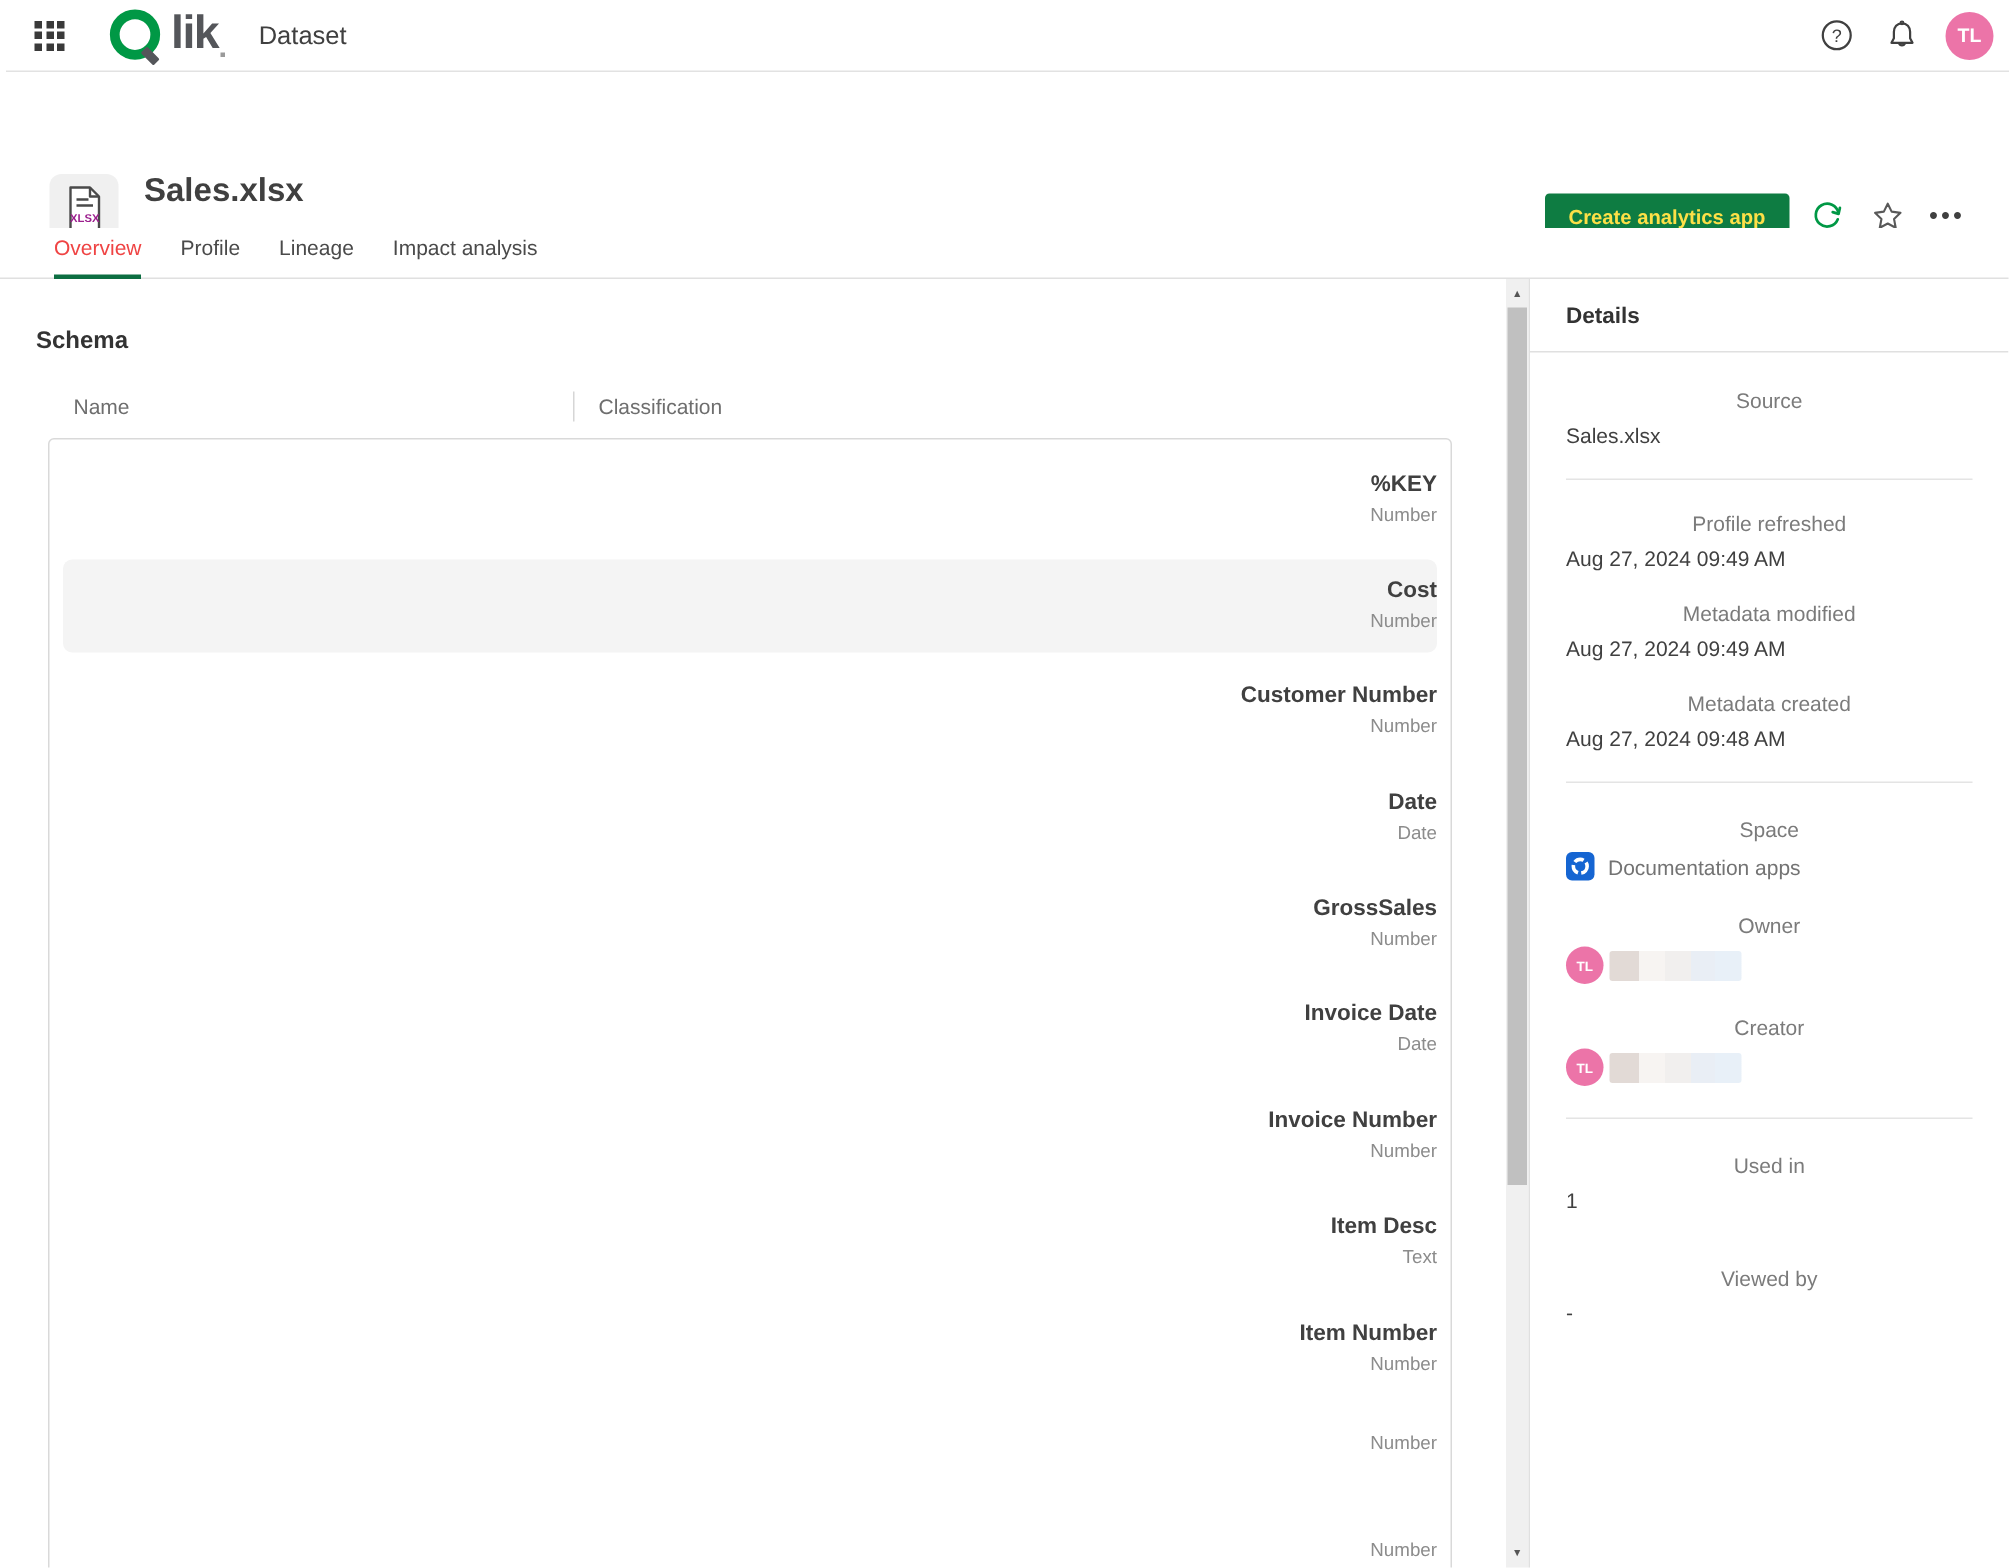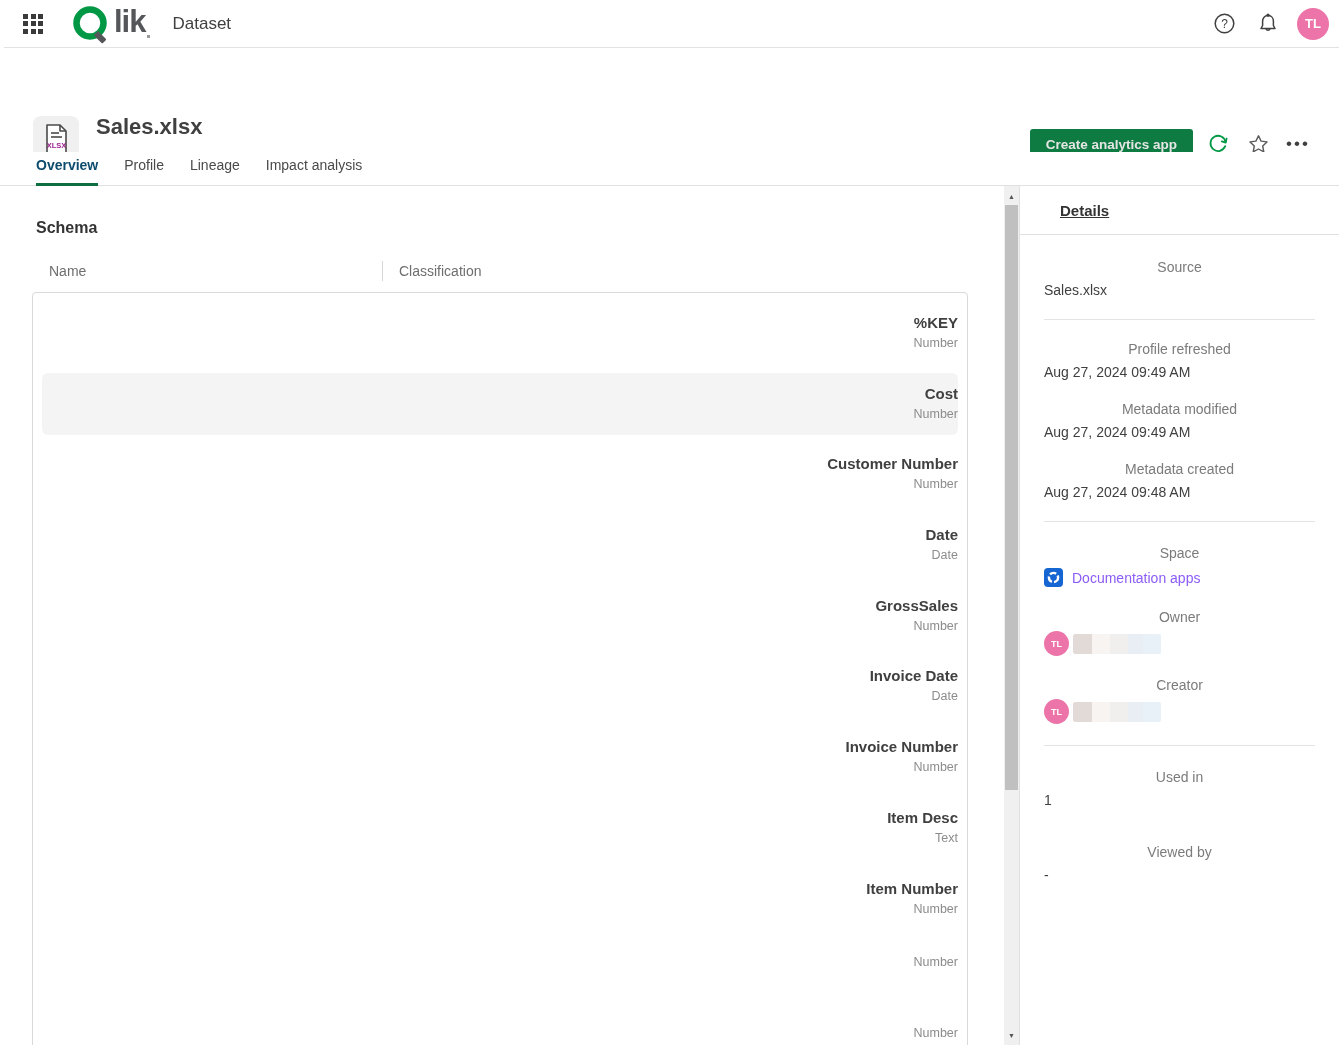--- a/index.html
+++ b/index.html
@@ -22,34 +22,34 @@
     display:flex; align-items:center; justify-content:center; font-size:13px; font-weight:700; cursor:pointer; }
 
   
   .ds-header { position:absolute; left:0; top:48px; width:1339px; height:104px; background:#fff; }
   .file-tile { position:absolute; left:33px; top:68px; width:46px; height:46px; border-radius:8px;
     background:#f0f0f0; display:flex; align-items:center; justify-content:center; }
   .ds-title { position:absolute; left:96px; top:66px; font-size:22px; font-weight:700; color:#404040; }
   .ds-meta { position:absolute; left:96px; top:105px; display:flex; align-items:center; font-size:13.5px; color:#595959; }
   .ds-meta .sep { width:1px; height:17px; background:#cfcfcf; margin:0 13px; }
   .ds-actions { position:absolute; right:26px; top:81px; display:flex; align-items:center; gap:10px; }
-  .create-btn { background:#0e7c42; color:#e5e5e5; font-size:13.5px; font-weight:700;
+  .create-btn { background:#0e7c42; color:#fde047; font-size:13.5px; font-weight:700;
     border:none; border-radius:3px; height:30px; padding:0 16px; cursor:pointer; font-family:inherit; }
   .more-dots { font-size:17px; letter-spacing:2px; color:#404040; line-height:10px; }
 
   
   .tab-bar { position:absolute; left:0; top:152px; width:1339px; height:34px;
     border-bottom:1px solid #e0e0e0; display:flex; align-items:flex-end; padding-left:36px; gap:26px; background:#fff; }
   .tab { position:relative; font-size:14px; color:#4a4a4a; padding-bottom:12px; cursor:pointer; white-space:nowrap; }
-  .tab.active { color:#0c4a6e; font-weight:700; }
+  .tab.active { color:#ef4444; font-weight:400; }
   .tab.active::after { content:""; position:absolute; left:0; right:0; bottom:-1px; height:3px; background:#0d6e42; }
 
   
   .main { position:absolute; left:0; top:186px; width:1004px; height:859px; overflow:hidden; background:#fff; }
-  .schema-heading { position:absolute; left:36px; top:33px; font-size:16px; font-weight:700; color:#333; }
+  .schema-heading { position:absolute; left:24px; top:33px; font-size:16px; font-weight:700; color:#333; }
   .col-headers { position:absolute; left:32px; top:72px; width:936px; height:26px;
     display:flex; align-items:center; font-size:14px; color:#6e6e6e; }
   .col-name { padding-left:17px; width:350px; }
   .col-sep { width:1px; height:20px; background:#d6d6d6; }
   .col-class { padding-left:16px; }
   .schema-table { position:absolute; left:32px; top:106px; width:936px; height:900px;
     border:1px solid #d9d9d9; border-radius:4px; background:#fff; padding-top:5px; }
   .srow { height:70.7px; padding:4px 9px; cursor:pointer; }
   .srow-inner { height:100%; border-radius:6px; padding:12px 0 0 8px;text-align:right; }
   .srow.hl .srow-inner { background:#f4f4f4; }
@@ -59,28 +59,28 @@
   
   .scrollbar { position:absolute; left:1004px; top:186px; width:15px; height:859px; background:#f0f0f0; }
   .sb-arrow { position:absolute; left:0; width:15px; height:16px; display:flex; align-items:center; justify-content:center;
     font-size:7px; color:#555; cursor:pointer; }
   .sb-up { top:2px; } .sb-down { bottom:2px; }
   .sb-thumb { position:absolute; left:1px; top:19px; width:13px; height:585px; background:#c0c0c0; cursor:pointer; }
 
   
   .details { position:absolute; left:1019px; top:186px; width:320px; height:859px;
     border-left:1px solid #e0e0e0; background:#fff; overflow:hidden; }
-  .details-header { height:49px; display:flex; align-items:center; padding-left:40px;
-    font-size:15px; font-weight:700; color:#333; border-bottom:1px solid #e0e0e0;text-decoration:underline; }
+  .details-header { height:49px; display:flex; align-items:center; padding-left:24px;
+    font-size:15px; font-weight:700; color:#333; border-bottom:1px solid #e0e0e0; }
   .d-label { font-size:14px; color:#7b7b7b; margin:0 24px;text-align:center; }
   .d-value { font-size:14px; color:#404040; margin:7px 24px 0 24px; }
   .d-div { border-top:1px solid #e4e4e4; margin:21px 24px 0 24px; }
   .space-row { display:flex; align-items:center; gap:9px; margin:7px 24px 0 24px; cursor:pointer; }
   .space-icon { width:19px; height:19px; border-radius:4px; background:#1565d2; display:flex; align-items:center; justify-content:center; }
-  .space-name { font-size:14px; color:#8b5cf6; }
+  .space-name { font-size:14px; color:#737373; }
   .person-row { display:flex; align-items:center; gap:4px; margin:6px 24px 0 24px; }
   .mini-avatar { width:25px; height:25px; border-radius:50%; background:#ec74a8; color:#fff;
     font-size:9px; font-weight:700; display:flex; align-items:center; justify-content:center; flex:none; }
   .redacted { width:88px; height:20px; border-radius:2px;
     background:linear-gradient(90deg,#e2dad6 0 22%,#f7f4f2 22% 42%,#f1efee 42% 62%,#e9eef5 62% 80%,#e8f0f8 80% 100%); }
 
   svg { display:block; }
 </style>
 </head>
 <body>

